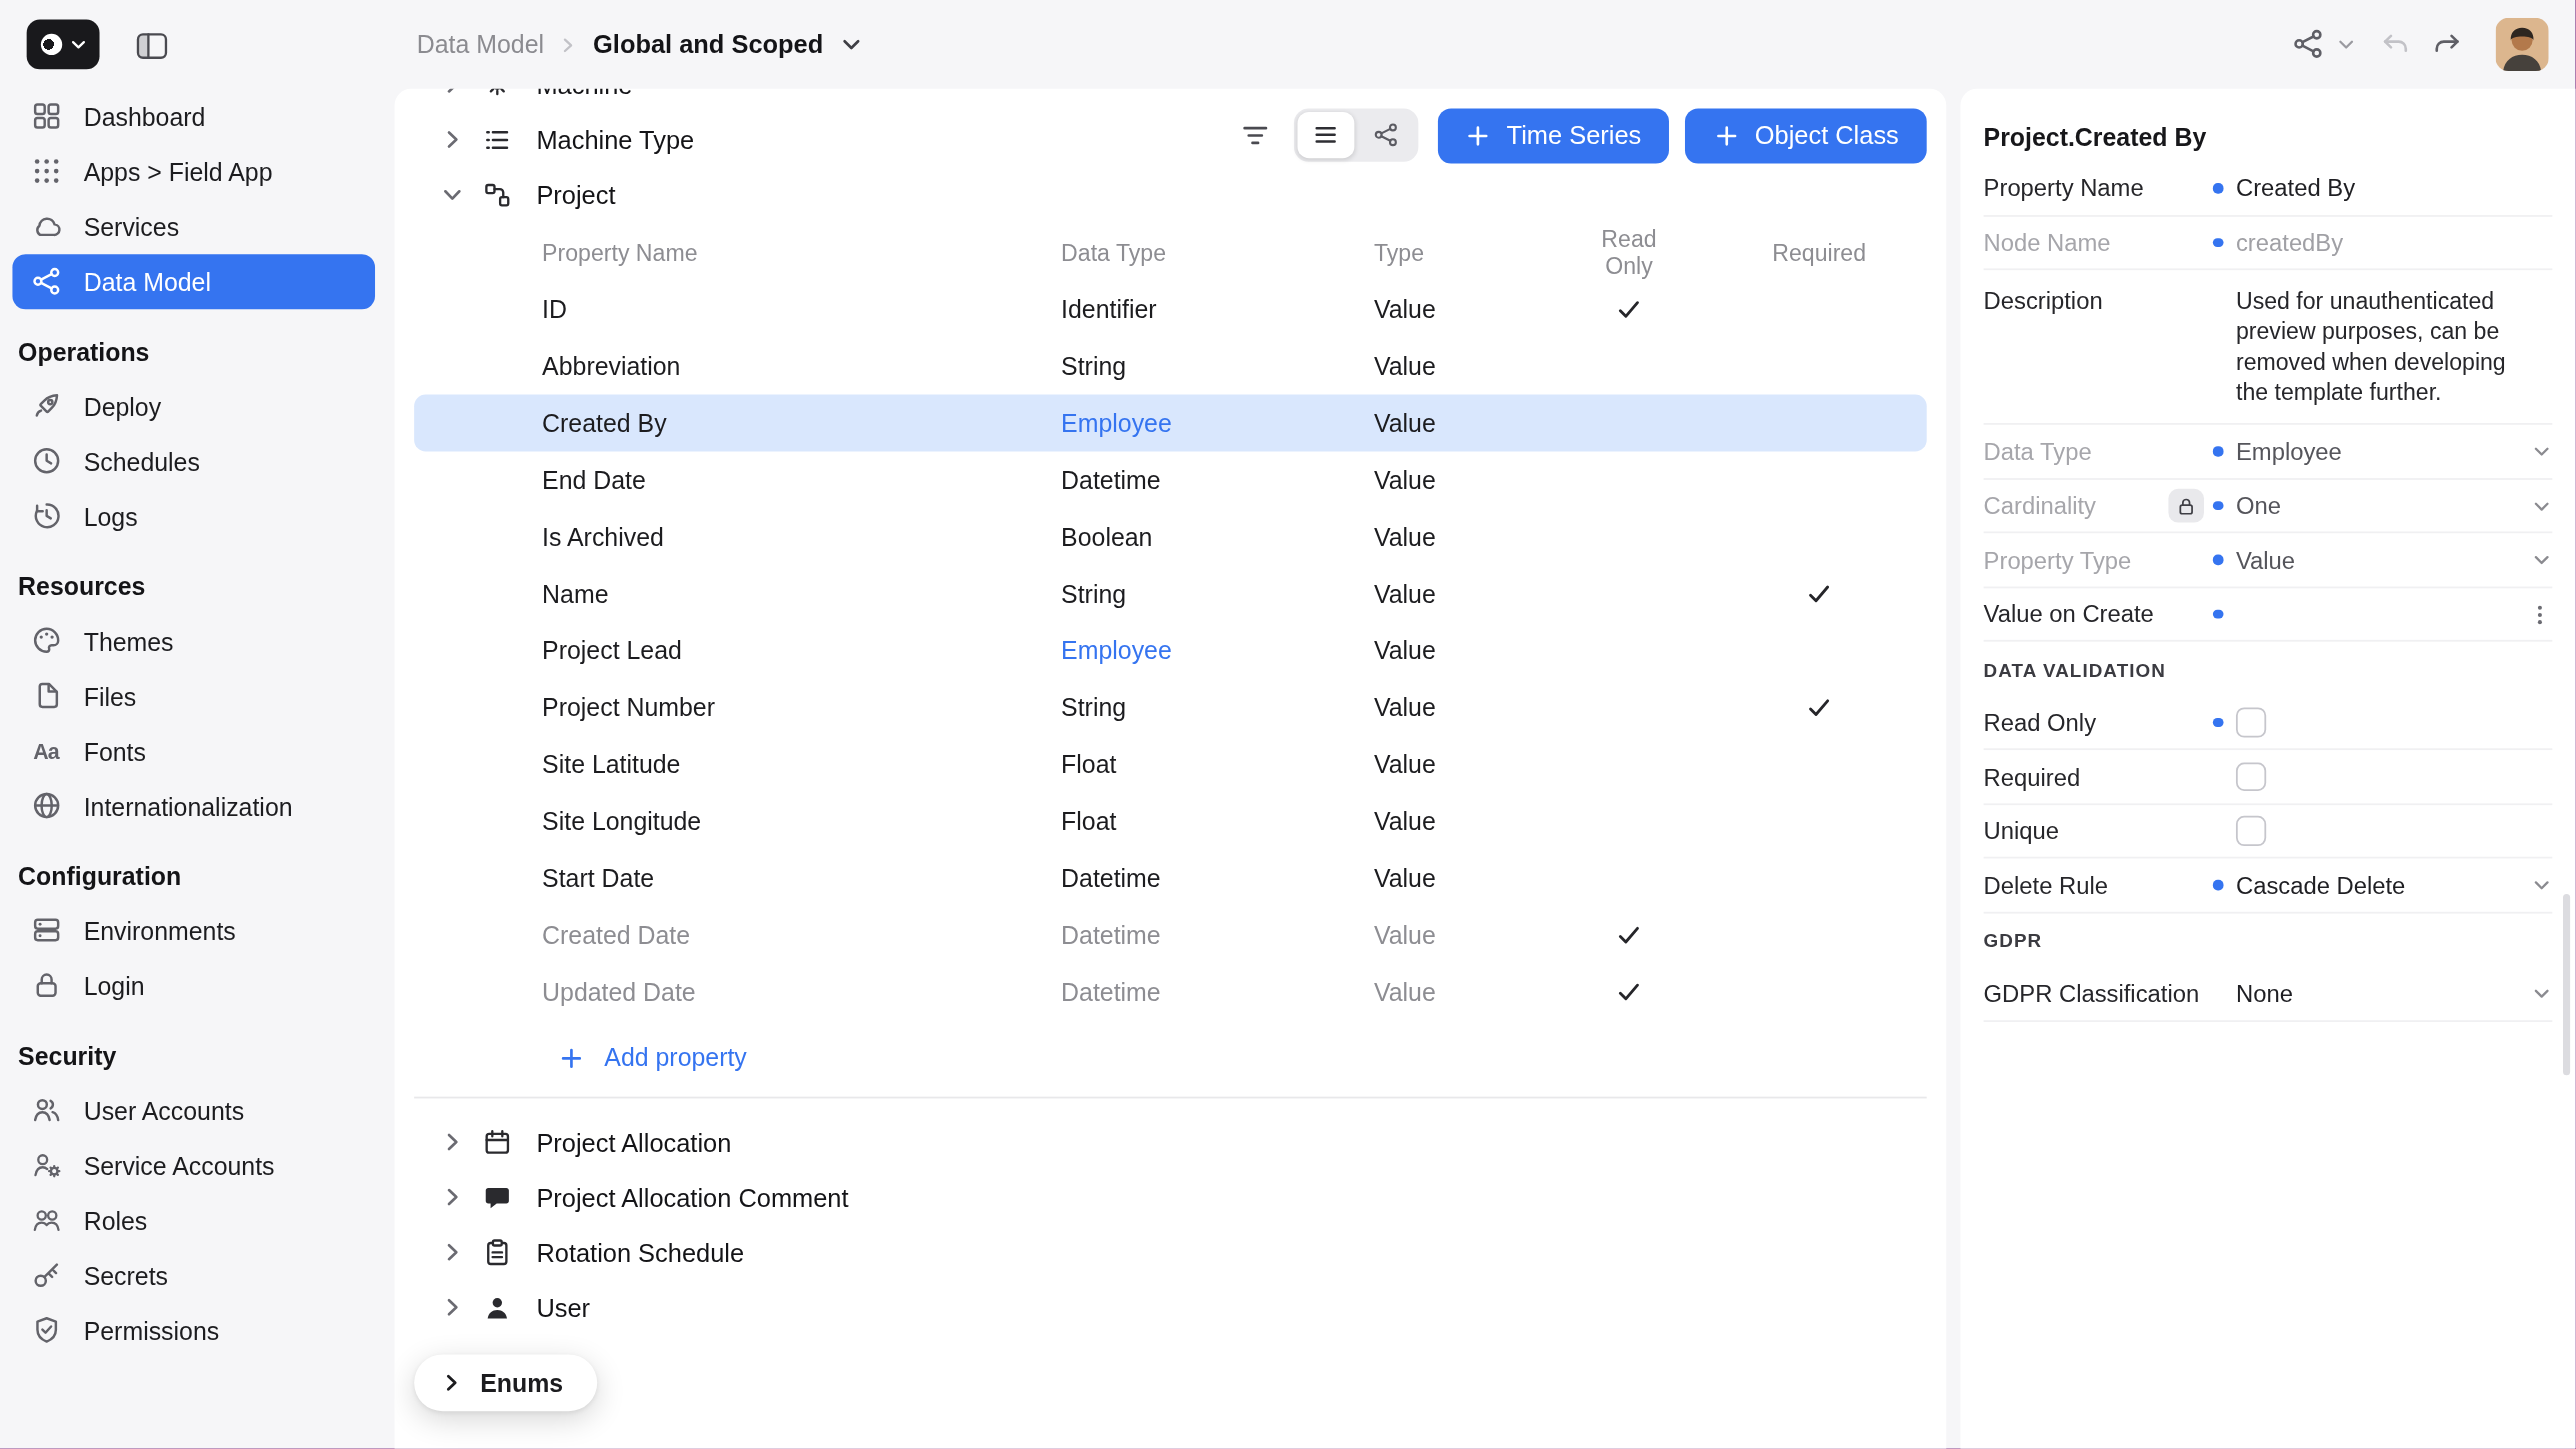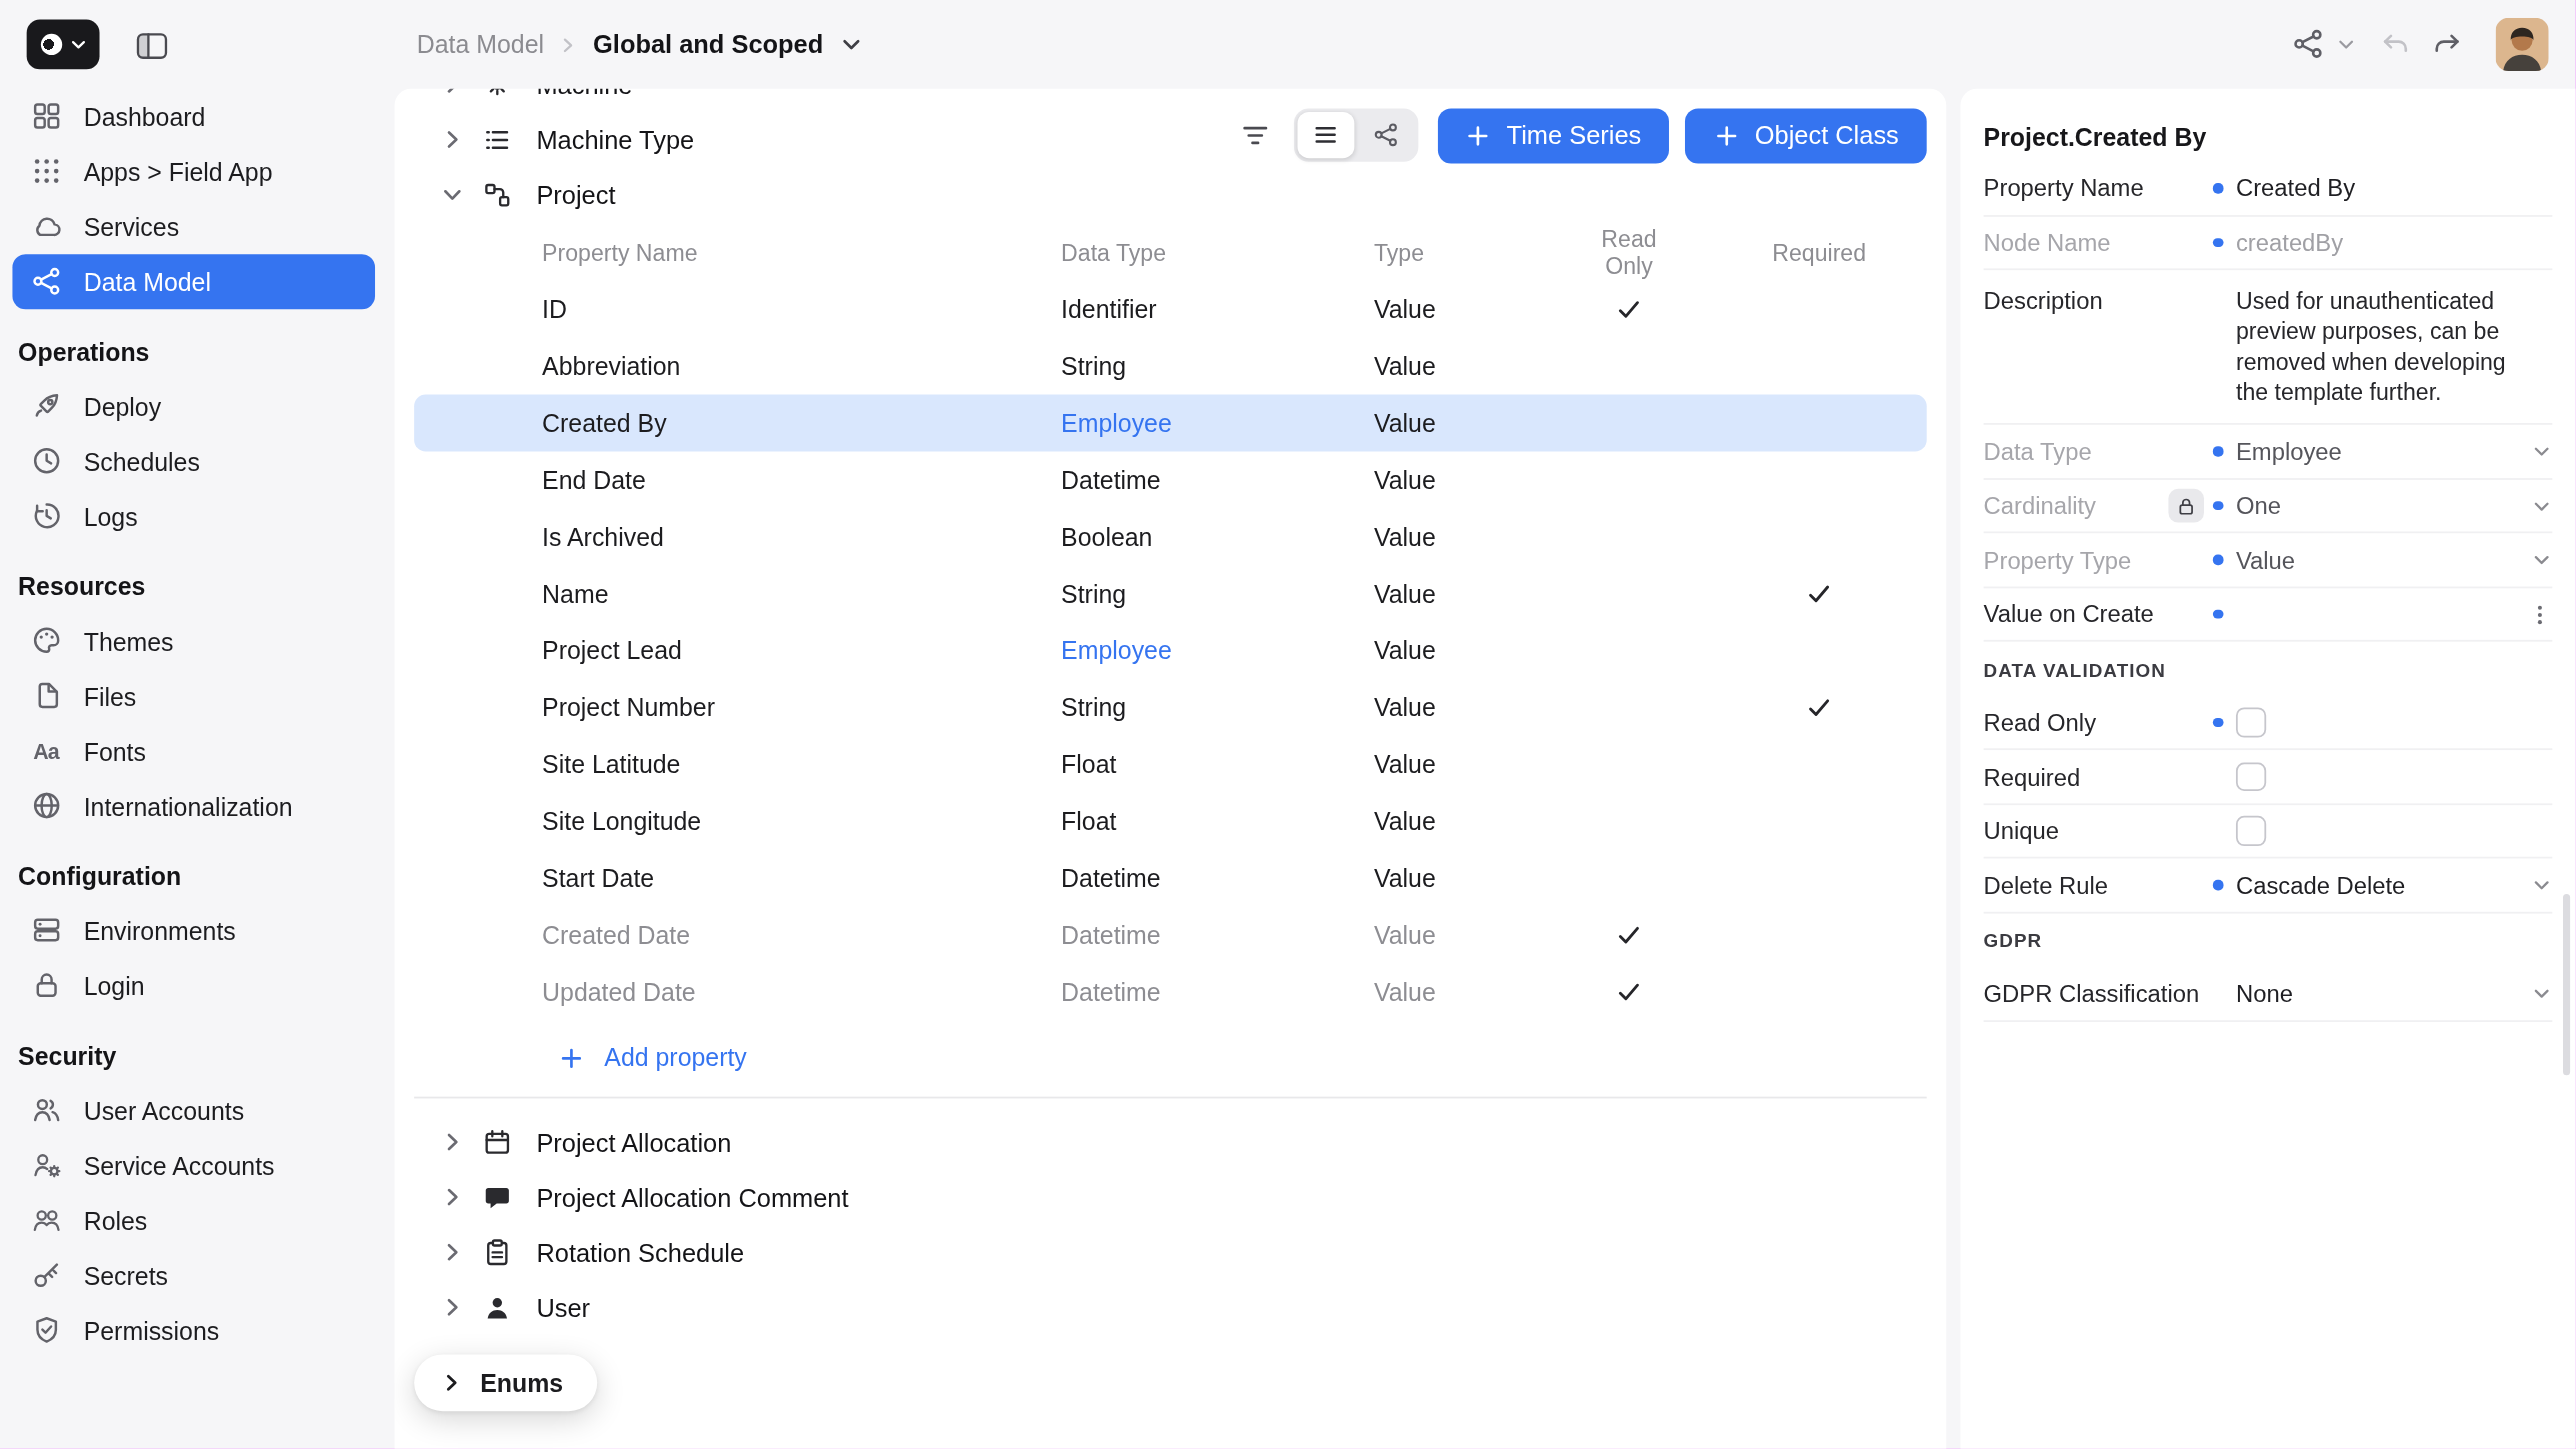--- a/index.html
+++ b/index.html
@@ -1,17 +1,17 @@
 <!DOCTYPE html>
 <html style="font-size:15px"><head>
 <meta charset="utf-8">
 <style>
 *{box-sizing:border-box;margin:0;padding:0}
 html,body{background:#f6f6f8}
-#stage{width:2576px;height:1449px;overflow:hidden;position:relative;background:#f0abfc}
+#stage{width:2576px;height:1449px;overflow:hidden;position:relative;background:#701a75}
 #app{position:absolute;left:0;top:0;width:1449px;height:815px;transform:scale(1.7774);transform-origin:0 0;
   font-family:"Liberation Sans","DejaVu Sans",sans-serif;color:#1c1c1f;background:#f6f6f8}
 svg{display:block}
 .ic{stroke:currentColor;fill:none;stroke-width:1.5;stroke-linecap:round;stroke-linejoin:round}
 
 
 .topbar{position:absolute;top:0;left:0;right:0;height:50px;display:flex;align-items:center;padding:0 15px}
 .ws-btn{width:41px;height:28px;border-radius:7.4px;background:#19191c;display:flex;align-items:center;justify-content:center;gap:4.6px;flex:none}
 .ws-logo{width:12px;height:12px;border-radius:50%;background:radial-gradient(circle at 36% 50%,#19191c 0 3px,#fff 3px)}
 .ws-caret{color:#fff}

